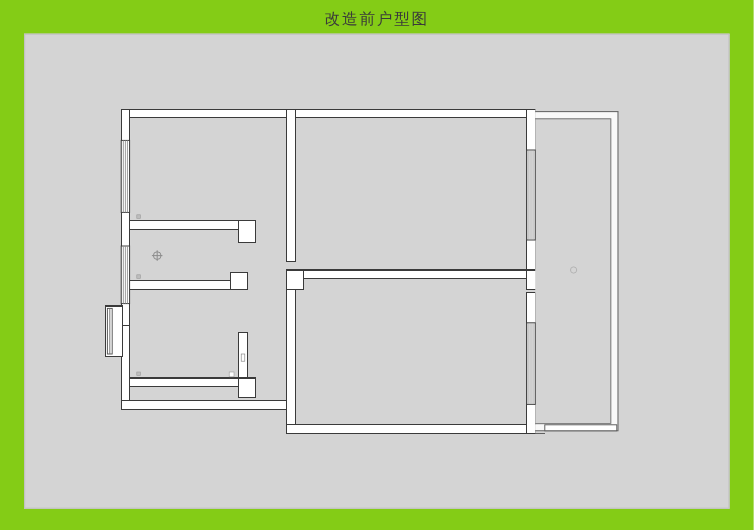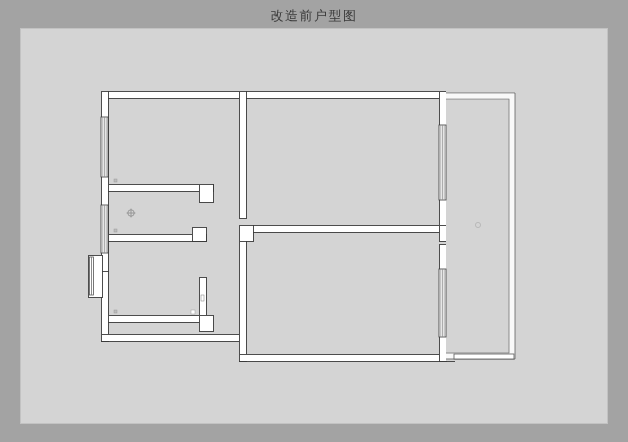--- a/index.html
+++ b/index.html
@@ -11,21 +11,21 @@
     width: 628px;
     height: 442px;
     font-family: "Liberation Sans", "DejaVu Sans", sans-serif;
     overflow: hidden;
     position: relative;
   }
   #page {
     position: relative;
     width: 628px;
     height: 442px;
-    background: #a3a3a3;
+    background: #84cc16;
   }
   .title {
     position: absolute;
     left: 0;
     top: 8px;
     width: 628px;
     text-align: center;
     font-size: 13px;
     color: #3a3a3a;
     letter-spacing: 1.5px;

